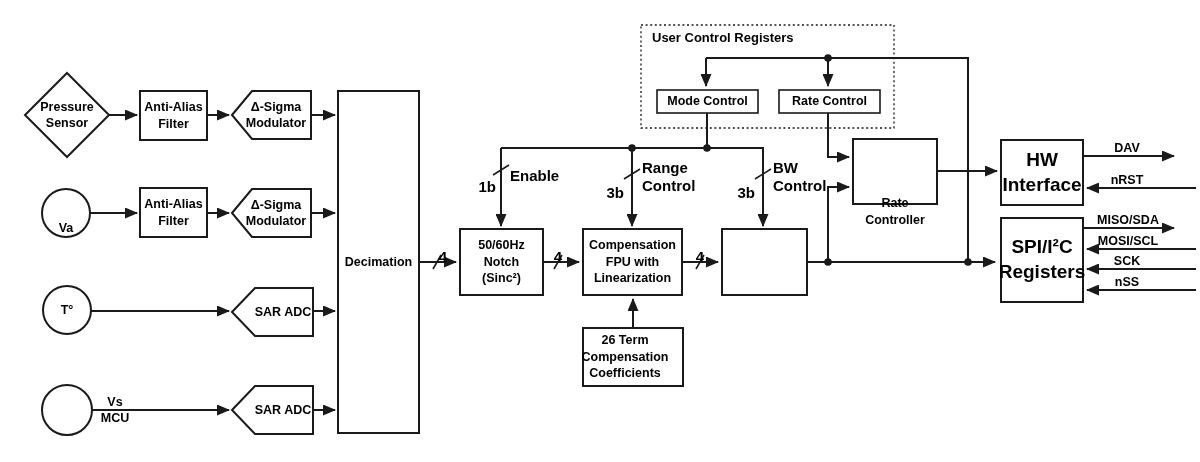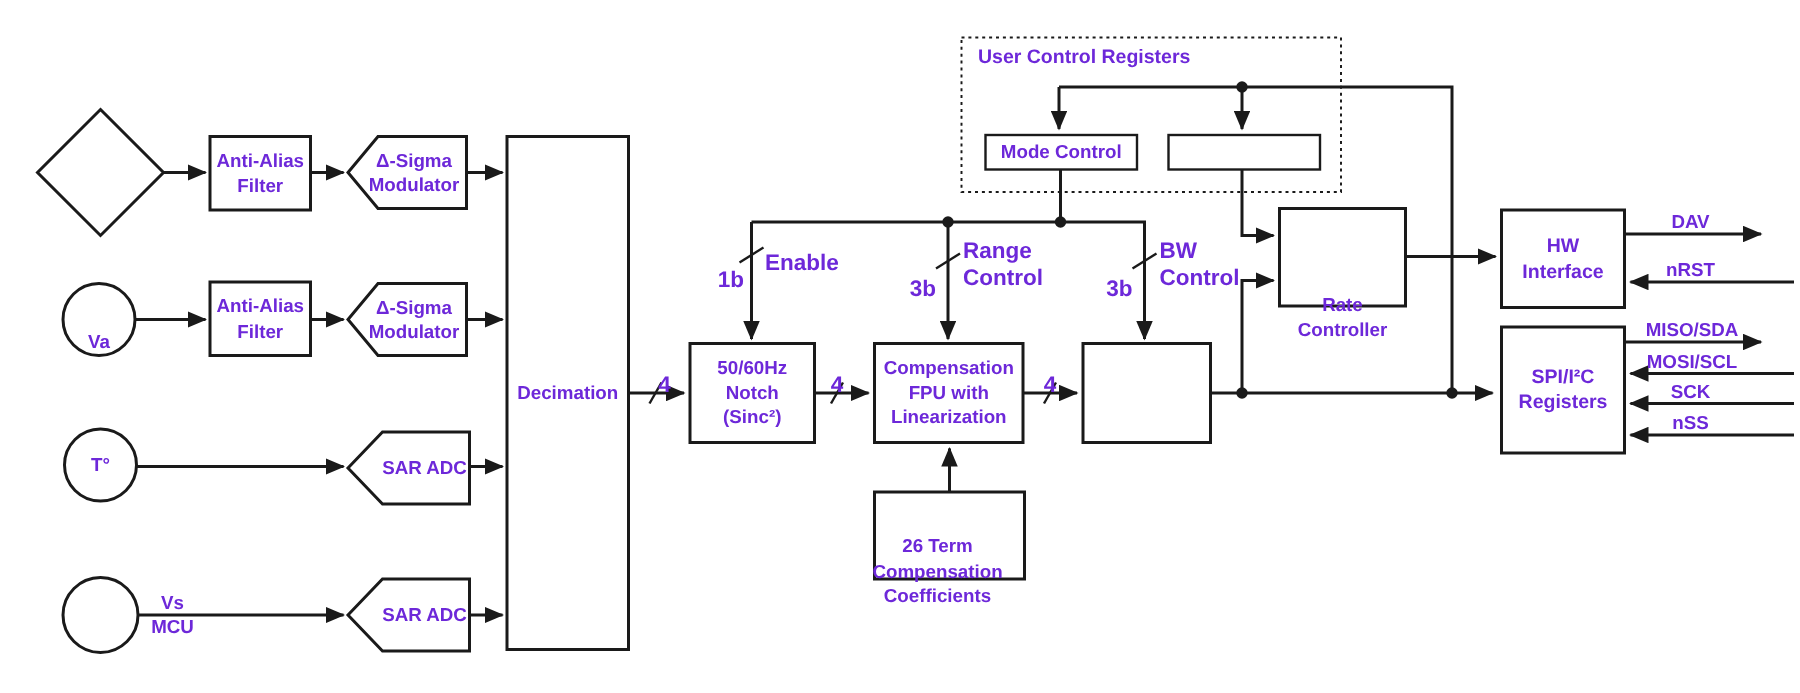--- a/index.html
+++ b/index.html
@@ -1,23 +1,23 @@
 <!DOCTYPE html>
 <html><head>
 <meta charset="utf-8">
 <style>
   html,body{margin:0;padding:0;background:#ffffff;}
   #canvas{position:relative;width:1200px;height:462px;background:#ffffff;overflow:hidden;
           font-family:"Liberation Sans","DejaVu Sans",sans-serif;}
   #wiring{position:absolute;left:0;top:0;}
   .lbl{position:absolute;display:flex;align-items:center;justify-content:center;
-       text-align:center;white-space:pre-line;color:#6d28d9;
+       text-align:center;white-space:pre-line;color:#000000;
        font-weight:600;font-size:12.5px;line-height:1.32;pointer-events:none;}
   .small{font-size:15px;line-height:1.2;margin-top:16px;}
-  .big{font-size:13px;line-height:1.3;}
+  .big{font-size:19px;line-height:1.3;}
   .pin{font-size:12.5px;}
   .alignL{justify-content:flex-start;text-align:left;}
   .alignR{justify-content:flex-end;text-align:center;}
 </style>
 </head>
 <body>
 
 <div id="canvas">
 
   <svg id="wiring" width="1200" height="462" viewBox="0 0 1200 462">
@@ -97,20 +97,22 @@
 
     <g fill="#1a1a1a">
       <circle cx="632" cy="148" r="3.8"></circle>
       <circle cx="707" cy="148" r="3.8"></circle>
       <circle cx="828" cy="58" r="3.8"></circle>
       <circle cx="828" cy="262" r="3.8"></circle>
       <circle cx="968" cy="262" r="3.8"></circle>
     </g>
   </svg>
 
+  <div class="lbl" style="left:19px;top:99px;width:96px;height:32px;">Pressure
+Sensor</div>
   <div class="lbl" style="left:140px;top:91px;width:67px;height:49px;">Anti-Alias
 Filter</div>
   <div class="lbl" style="left:238px;top:91px;width:76px;height:48px;">Δ-Sigma
 Modulator</div>
   <div class="lbl" style="left:42px;top:214px;width:48px;height:28px;">Va</div>
   <div class="lbl" style="left:140px;top:188px;width:67px;height:49px;">Anti-Alias
 Filter</div>
   <div class="lbl" style="left:238px;top:189px;width:76px;height:48px;">Δ-Sigma
 Modulator</div>
   <div class="lbl" style="left:43px;top:296px;width:48px;height:28px;">T°</div>
@@ -118,25 +120,26 @@
   <div class="lbl" style="left:43px;top:395px;width:48px;height:30px;padding-left:48px;">Vs
 MCU</div>
   <div class="lbl" style="left:248px;top:402px;width:70px;height:16px;">SAR ADC</div>
   <div class="lbl" style="left:338px;top:254px;width:81px;height:16px;">Decimation</div>
   <div class="lbl" style="left:460px;top:230px;width:83px;height:64px;">50/60Hz
 Notch
 (Sinc²)</div>
   <div class="lbl" style="left:583px;top:230px;width:99px;height:64px;">Compensation
 FPU with
 Linearization</div>
-  <div class="lbl" style="left:583px;top:332px;width:84px;height:50px;margin-top:24px;">26 Term
+  <div class="lbl" style="left:583px;top:332px;width:84px;height:50px;">26 Term
 Compensation
 Coefficients</div>
   <div class="lbl alignL" style="left:652px;top:30px;width:200px;height:16px;font-size:13px;">User Control Registers</div>
   <div class="lbl" style="left:657px;top:90px;width:101px;height:23px;">Mode Control</div>
+  <div class="lbl" style="left:779px;top:90px;width:101px;height:23px;">Rate Control</div>
   <div class="lbl" style="left:853px;top:139px;width:84px;height:65px;margin-top:40px;">Rate
 Controller</div>
   <div class="lbl big" style="left:1001px;top:140px;width:82px;height:65px;">HW
 Interface</div>
   <div class="lbl big" style="left:1001px;top:218px;width:82px;height:84px;">SPI/I²C
 Registers</div>
 
   <div class="lbl small" style="left:431px;top:234px;width:24px;height:14px;">4</div>
   <div class="lbl small" style="left:546px;top:234px;width:24px;height:14px;">4</div>
   <div class="lbl small" style="left:688px;top:234px;width:24px;height:14px;">4</div>

